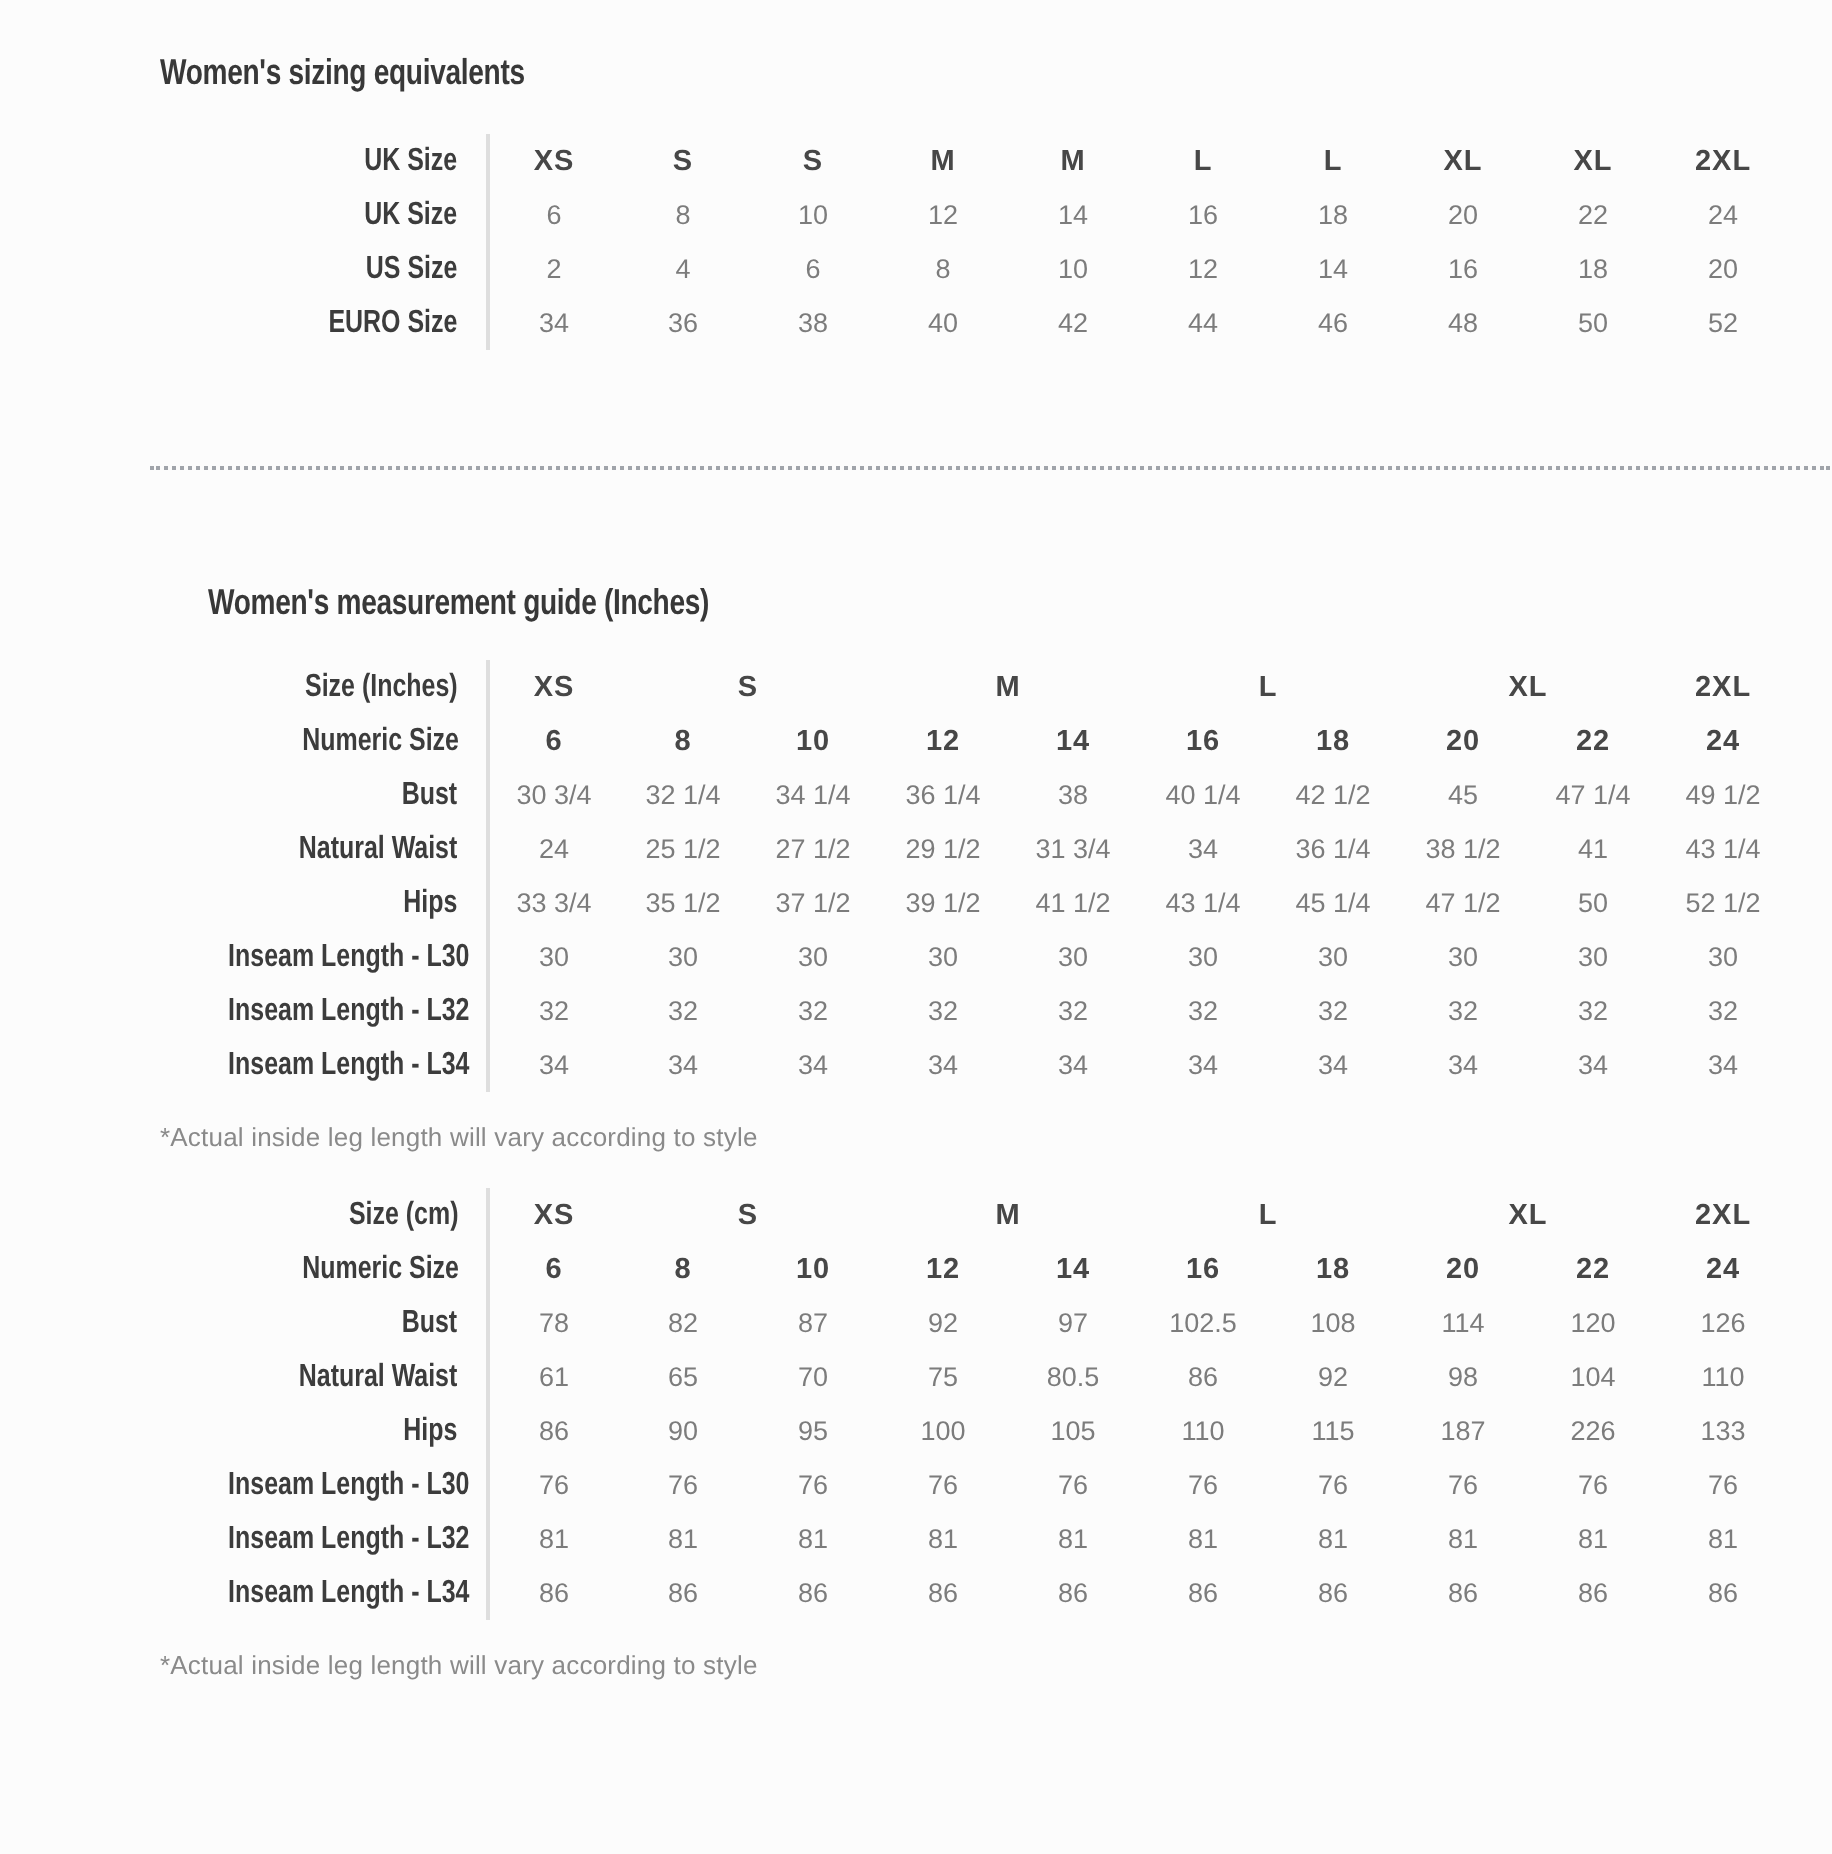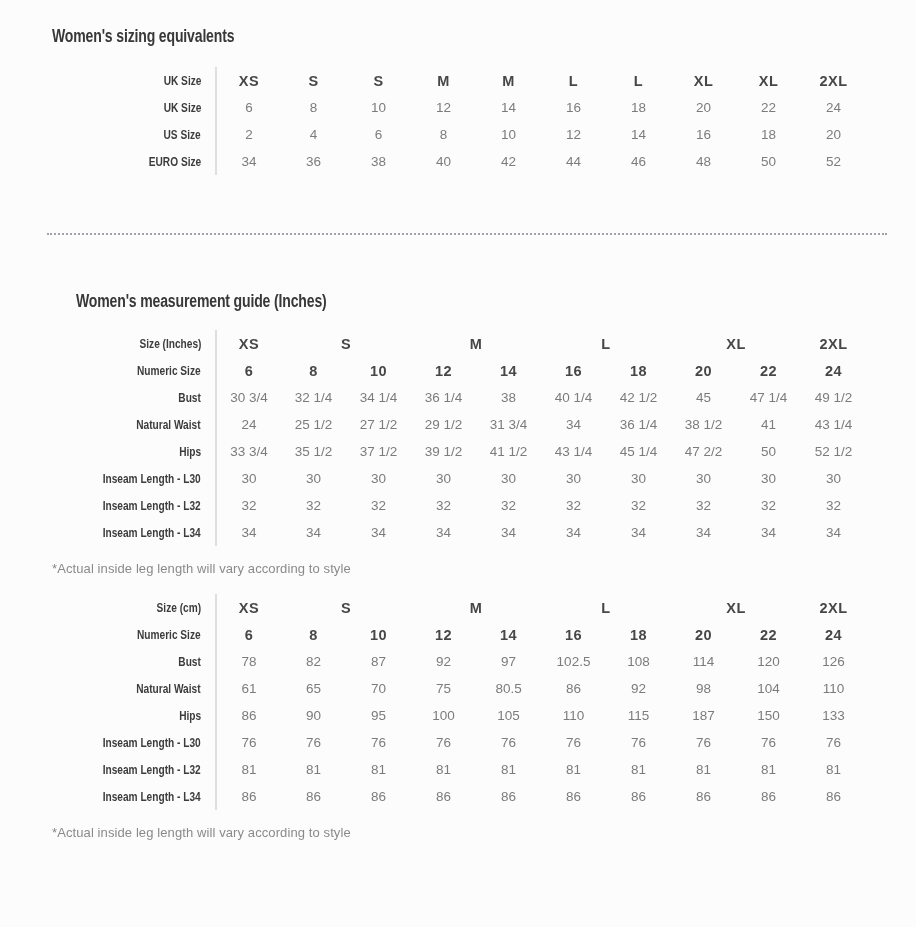--- a/index.html
+++ b/index.html
@@ -3,41 +3,41 @@
 <meta charset="utf-8">
 <style>
   html, body { margin:0; padding:0; }
   body {
     width:916px; height:927px;
     background:#fcfcfc;
     font-family:"Liberation Sans", sans-serif;
     color:#3c3c3c;
     overflow:hidden;
   }
-  .wrap { padding:26px 40px 0 52px; }
+  .wrap { padding:26px 40px 0 80px; }
 
   h2.title {
     margin:0; font-size:18px; font-weight:bold; color:#383838;
     letter-spacing:-0.2px; white-space:nowrap;
   }
   .cond { display:inline-block; transform:scaleX(0.78); }
   h2.title .cond { transform-origin:0 50%; }
 
   table.size-table {
     border-collapse:collapse; table-layout:fixed;
     width:814px; margin-top:20px;
   }
   table.size-table col.c-label { width:164px; }
   table.size-table col.c-data  { width:65px; }
 
   td { height:27px; padding:0; text-align:center; vertical-align:middle; }
 
   td.label {
     text-align:right; padding-right:14px;
-    font-weight:bold; font-size:13px; color:#3c3c3c;
+    font-weight:bold; font-size:16px; color:#3c3c3c;
     border-right:2px solid #dedede;
     white-space:nowrap;
   }
   td.label .cond { transform-origin:100% 50%; }
 
   td.val    { font-size:13.5px; color:#7c7c7c; }
   td.strong { font-size:14.5px; font-weight:bold; color:#474747; letter-spacing:0.5px; }
 
   .divider {
     height:0; border-top:2px dotted #a0a4aa;
@@ -199,21 +199,21 @@
           </tr>
           <tr>
             <td class="label"><span class="cond">Hips</span></td>
             <td class="val">33 3/4</td>
             <td class="val">35 1/2</td>
             <td class="val">37 1/2</td>
             <td class="val">39 1/2</td>
             <td class="val">41 1/2</td>
             <td class="val">43 1/4</td>
             <td class="val">45 1/4</td>
-            <td class="val">47 2/2</td>
+            <td class="val">47 1/2</td>
             <td class="val">50</td>
             <td class="val">52 1/2</td>
           </tr>
           <tr>
             <td class="label"><span class="cond">Inseam Length - L30</span></td>
             <td class="val">30</td>
             <td class="val">30</td>
             <td class="val">30</td>
             <td class="val">30</td>
             <td class="val">30</td>
@@ -321,21 +321,21 @@
           <tr>
             <td class="label"><span class="cond">Hips</span></td>
             <td class="val">86</td>
             <td class="val">90</td>
             <td class="val">95</td>
             <td class="val">100</td>
             <td class="val">105</td>
             <td class="val">110</td>
             <td class="val">115</td>
             <td class="val">187</td>
-            <td class="val">150</td>
+            <td class="val">226</td>
             <td class="val">133</td>
           </tr>
           <tr>
             <td class="label"><span class="cond">Inseam Length - L30</span></td>
             <td class="val">76</td>
             <td class="val">76</td>
             <td class="val">76</td>
             <td class="val">76</td>
             <td class="val">76</td>
             <td class="val">76</td>

